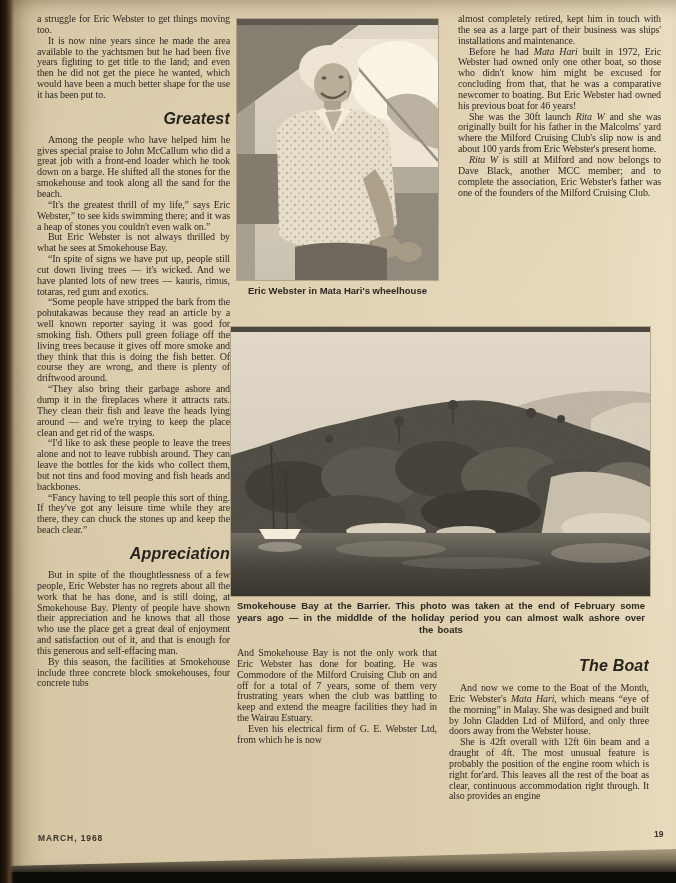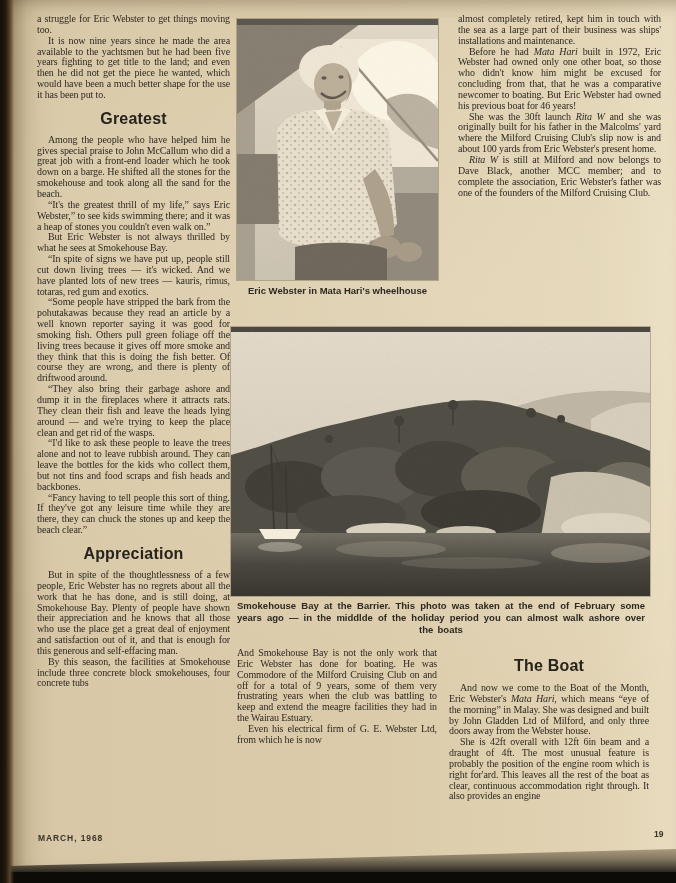--- a/index.html
+++ b/index.html
@@ -28,21 +28,21 @@
     background:linear-gradient(90deg,#120d06 0%,#241a0e 40%,#57422a 70%,rgba(120,95,60,0) 100%);
   }
   
   .col { position:absolute; color:#2e2a23; font-size:10px; line-height:10.85px;
          text-align:justify; letter-spacing:-0.12px; overflow:hidden; }
   .col p { margin:0; text-indent:11px; }
   .cont-first p:first-child { text-indent:0; }
   h2 {
     font-family:"Liberation Sans","DejaVu Sans",sans-serif;
     font-size:16px; line-height:17px; font-weight:700; color:#26231d;
-    margin:9px 0 8px; letter-spacing:.2px; text-align:center;
+    margin:9px 0 8px; letter-spacing:.2px; text-align:right;font-style:italic;
   }
   .left-col  { left:31px;  top:14px;  width:193px; height:812px; }
   .right-col { left:452px; top:14px;  width:203px; height:306px; }
   .bmid-col  { left:231px; top:648px; width:200px; height:212px; }
   .bright-col{ left:443px; top:657px; width:200px; height:216px; }
   .bright-col h2 { margin:0 0 9px; }
   
   figure { margin:0; padding:0; position:absolute; }
   .photo { box-shadow:0 0 0 1px rgba(90,80,60,.35); }
   .photo svg { display:block; filter:sepia(.28) saturate(.75) contrast(.97); }
@@ -78,21 +78,21 @@
         <p>It is now nine years since he made the area available to the yachtsmen but he had been five years fighting to get title to the land; and even then he did not get the piece he wanted, which would have been a much better shape for the use it has been put to.</p>
       </div>
     <h2>Greatest</h2>
     <div>
         <p>Among the people who have helped him he gives special praise to John McCallum who did a great job with a front-end loader which he took down on a barge. He shifted all the stones for the smokehouse and took along all the sand for the beach.</p>
         <p>“It's the greatest thrill of my life,” says Eric Webster,” to see kids swimming there; and it was a heap of stones you couldn't even walk on.”</p>
         <p>But Eric Webster is not always thrilled by what he sees at Smokehouse Bay.</p>
         <p>“In spite of signs we have put up, people still cut down living trees — it's wicked. And we have planted lots of new trees — kauris, rimus, totaras, red gum and exotics.</p>
         <p>“Some people have stripped the bark from the pohutakawas because they read an article by a well known reporter saying it was good for smoking fish. Others pull green foliage off the living trees because it gives off more smoke and they think that this is doing the fish better. Of course they are wrong, and there is plenty of driftwood around.</p>
         <p>“They also bring their garbage ashore and dump it in the fireplaces where it attracts rats. They clean their fish and leave the heads lying around — and we're trying to keep the place clean and get rid of the wasps.</p>
-        <p>“I'd like to ask these people to leave the trees alone and not to leave rubbish around. They can leave the bottles for the kids who collect them, but not tins and food scraps and fish heads and backbones.</p>
+        <p>“I'd like to ask these people to leave the trees alone and not to leave rubbish around. They can leave the bottles for the kids who collect them, but not tins and food moving and fish heads and backbones.</p>
         <p>“Fancy having to tell people this sort of thing. If they've got any leisure time while they are there, they can chuck the stones up and keep the beach clear.”</p>
       </div>
     <h2>Appreciation</h2>
     <div>
         <p>But in spite of the thoughtlessness of a few people, Eric Webster has no regrets about all the work that he has done, and is still doing, at Smokehouse Bay. Plenty of people have shown their appreciation and he knows that all those who use the place get a great deal of enjoyment and satisfaction out of it, and that is enough for this generous and self-effacing man.</p>
         <p>By this season, the facilities at Smokehouse include three concrete block smokehouses, four concrete tubs</p>
       </div>
   </div>
 
   <figure class="photo photo1">
@@ -207,21 +207,21 @@
       <line x1="40" y1="118" x2="56" y2="160" stroke="#34322c" stroke-width="0.6"></line>
       <path d="M28,202 L70,202 L64,212 L34,212 Z" fill="#e9e6dc"></path>
       <ellipse cx="49" cy="220" rx="22" ry="5" fill="#d8d4c8" opacity="0.4"></ellipse>
       <rect x="0" y="0" width="419" height="5" fill="#47443c"></rect>
       <rect width="419" height="269" filter="url(#grain2)" opacity="0.11" style="mix-blend-mode:multiply"></rect>
     </svg>
   </figure>
   <div class="caption caption2">Smokehouse Bay at the Barrier. This photo was taken at the end of February some years ago — in the middlde of the holiday period you can almost walk ashore over the boats</div>
 
   <div class="col bmid-col cont-first">
-      <p>And Smokehouse Bay is not the only work that Eric Webster has done for boating. He was Commodore of the Milford Cruising Club on and off for a total of 9 years, some of them very frustrating years when the club was battling to keep and extend the meagre facilities they had in the Wairau Estuary.</p>
+      <p>And Smokehouse Bay is not the only work that Eric Webster has done for boating. He was Commodore of the Milford Cruising Club on and off for a total of 7 years, some of them very frustrating years when the club was battling to keep and extend the meagre facilities they had in the Wairau Estuary.</p>
       <p>Even his electrical firm of G. E. Webster Ltd, from which he is now</p>
     </div>
 
   <div class="col bright-col">
     <h2>The Boat</h2>
     <div>
         <p>And now we come to the Boat of the Month, Eric Webster's <i>Mata Hari</i>, which means “eye of the morning” in Malay. She was designed and built by John Gladden Ltd of Milford, and only three doors away from the Webster house.</p>
         <p>She is 42ft overall with 12ft 6in beam and a draught of 4ft. The most unusual feature is probably the position of the engine room which is right for'ard. This leaves all the rest of the boat as clear, continuous accommodation right through. It also provides an engine</p>
       </div>
   </div>

